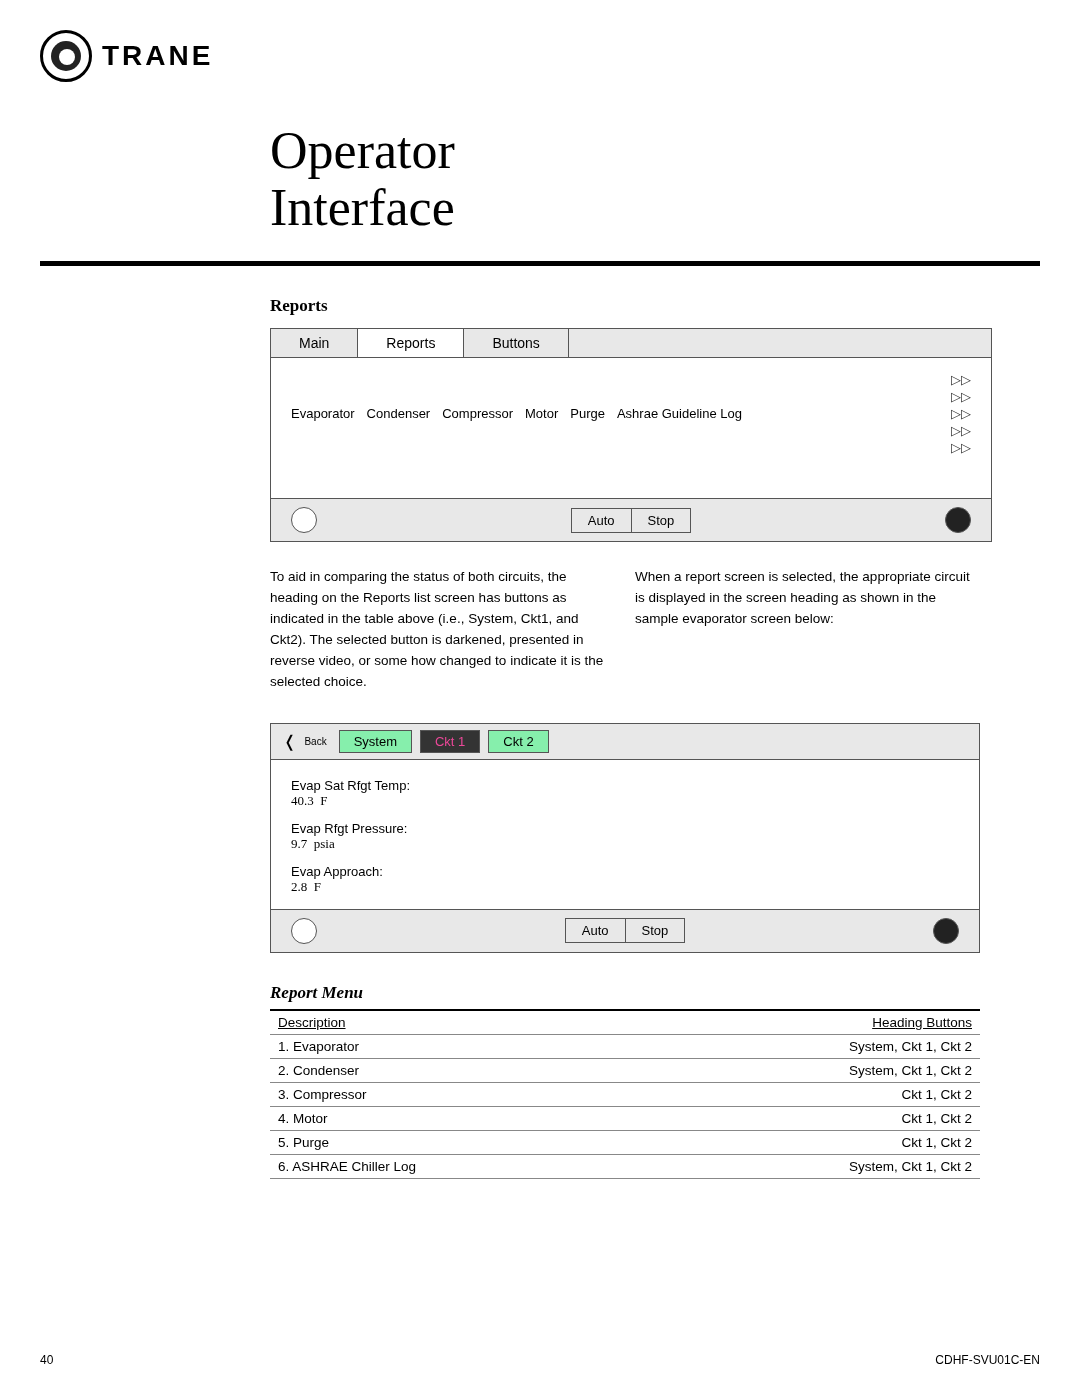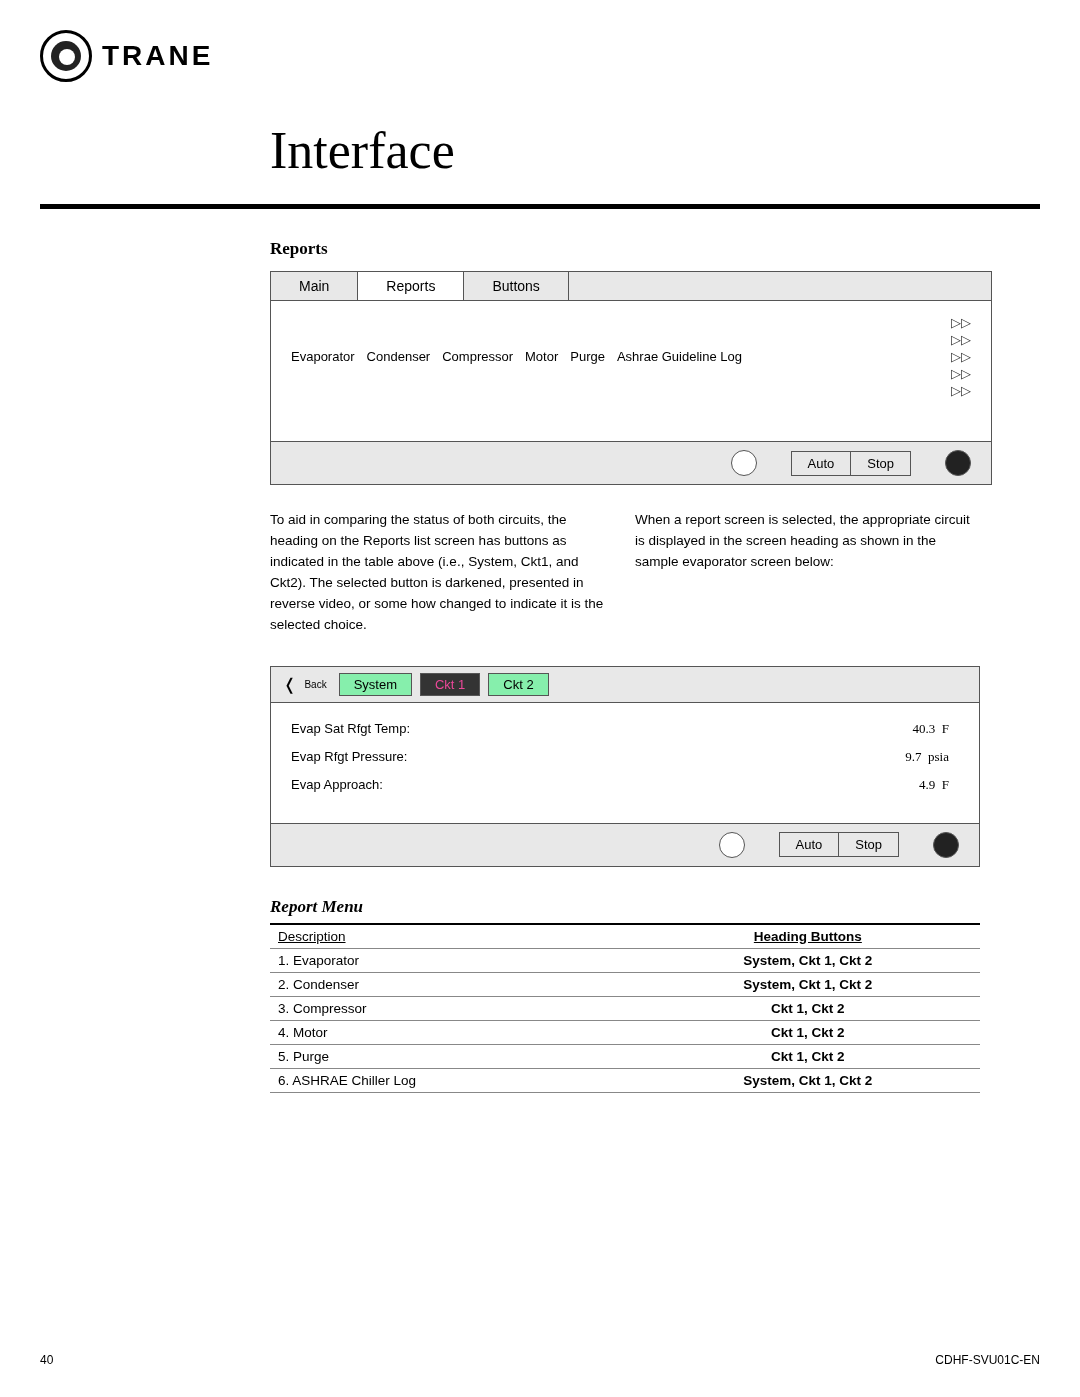--- a/index.html
+++ b/index.html
@@ -144,23 +144,22 @@
       font-family: Arial, sans-serif;
       color: #333;
     }
 
     
     .screen-bottom {
       border-top: 1.5px solid #555;
       padding: 8px 20px;
       display: flex;
       align-items: center;
-      justify-content: flex-end;
+      justify-content: space-between;
       background: #e8e8e8;
-      gap: 34px;
     }
     .circle-btn {
       width: 26px;
       height: 26px;
       border-radius: 50%;
       border: 1.5px solid #555;
       background: #fff;
       display: inline-block;
     }
     .circle-btn.filled {
@@ -238,20 +237,21 @@
     
     .data-area {
       padding: 12px 30px 8px 20px;
       min-height: 120px;
     }
     .data-row {
       display: flex;
       justify-content: space-between;
       padding: 6px 0;
       border-bottom: none;
+      flex-direction: column;
     }
     .data-label {
       font-size: 13px;
       font-family: Arial, sans-serif;
     }
     .data-value {
       font-size: 13px;
       font-family: Liberation Serif, serif;
     }
 
@@ -276,22 +276,21 @@
     }
     .report-table tr:first-child {
       border-top: 2px solid #000;
       border-bottom: 1px solid #888;
     }
     .report-table td, .report-table th {
       padding: 4px 8px;
       text-align: left;
     }
     .report-table td:last-child {
-      text-align: center;
-      font-weight: bold;
+      text-align: right;
     }
     .report-table .underline {
       text-decoration: underline;
     }
 
     
     .footer {
       position: absolute;
       bottom: 30px;
       left: 40px;
@@ -314,20 +313,21 @@
 
 <div class="header">
   <div class="logo-area">
     <div class="logo-circle"></div>
     <span class="brand-name">TRANE</span>
   </div>
 </div>
 
 <div class="page-title-area">
   <div class="page-title">
+    <div>Operator</div>
     <div>Interface</div>
   </div>
 </div>
 
 <div class="main-divider"></div>
 
 <div class="main-content">
 
   <div class="section-label">Reports</div>
 
@@ -405,21 +405,21 @@
       </div>
       <div class="data-row">
         <span class="data-label">Evap Rfgt Pressure:</span>
         <span class="data-value">
           <span>9.7</span>&nbsp;&nbsp;<span>psia</span>
         </span>
       </div>
       <div class="data-row">
         <span class="data-label">Evap Approach:</span>
         <span class="data-value">
-          <span>4.9</span>&nbsp;&nbsp;<span>F</span>
+          <span>2.8</span>&nbsp;&nbsp;<span>F</span>
         </span>
       </div>
     </div>
 
     <div class="screen-bottom">
       <span class="circle-btn"></span>
       <div class="btn-group">
         <button class="small-btn">Auto</button>
         <button class="small-btn">Stop</button>
       </div>

